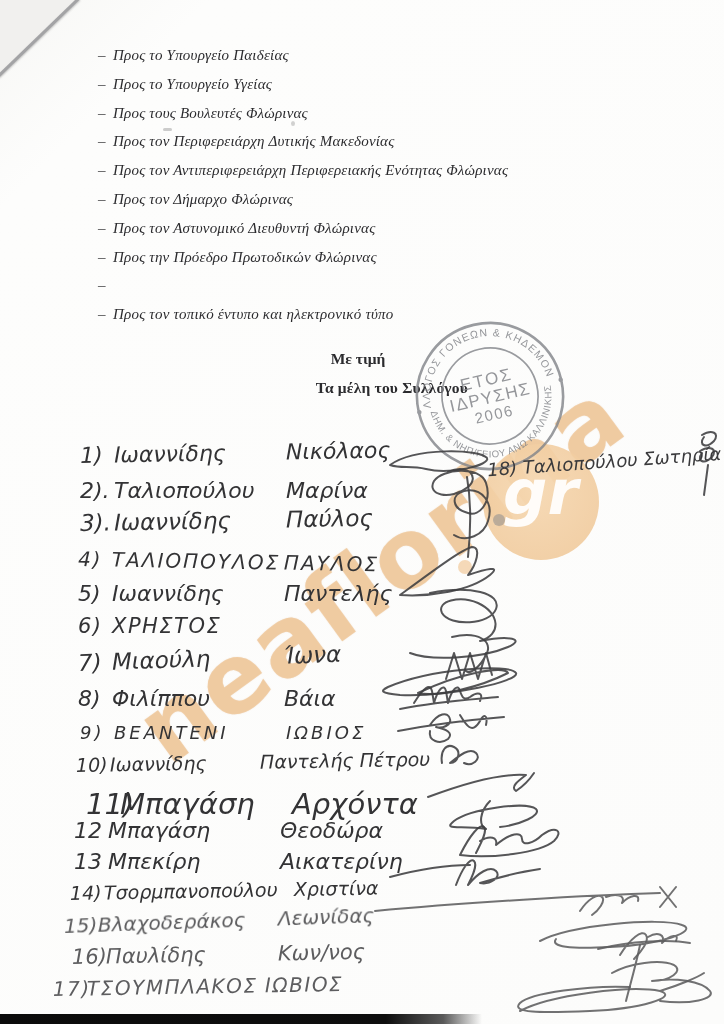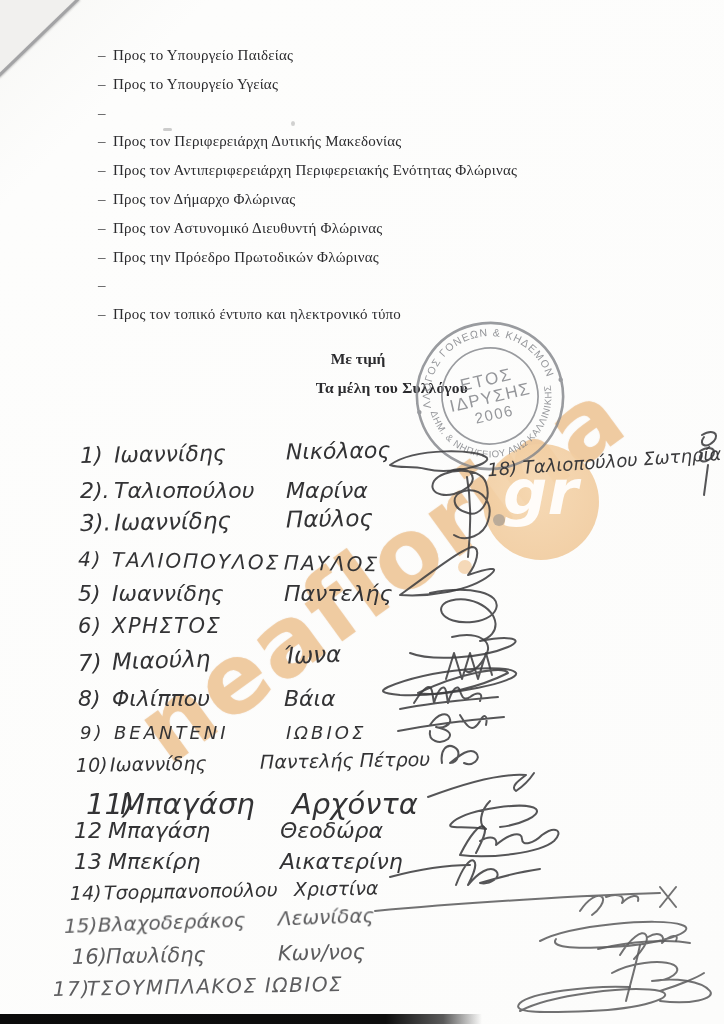--- a/index.html
+++ b/index.html
@@ -16,21 +16,21 @@
   .fold-line{position:absolute;left:-2px;top:75px;width:112px;height:3px;background:#a3a3a5;
     transform-origin:0 50%;transform:rotate(-44deg);box-shadow:0 1px 2px rgba(120,120,120,.45);}
   .bottom-bar{position:absolute;left:0;top:1014px;width:482px;height:10px;
     background:linear-gradient(to right,#0b0b0b 0%,#0e0e0e 80%,#5a5a5a 92%,rgba(90,90,90,0) 100%);}
   .speck{position:absolute;background:#9b9b9b;border-radius:50%;}
 
   
   .recipients{position:absolute;left:98px;top:47px;width:560px;}
   .recipient{display:flex;align-items:flex-start;height:28.8px;color:#2b2b2e;font-size:15px;letter-spacing:.2px;}
   .recipient .dash{width:15px;flex:none;color:#3a3a3d;}
-  .recipient .txt{filter:blur(.2px);}
+  .recipient .txt{filter:blur(.2px);font-style:italic;}
 
   
   .closing{position:absolute;left:248px;top:350px;width:220px;text-align:center;color:#2b2b2e;}
   .closing .l1{font-weight:bold;font-size:15.5px;}
   .closing .l2{font-weight:bold;font-size:15.5px;margin-top:11px;letter-spacing:.2px;text-align:right;}
 
   
   .wm-text{position:absolute;left:96px;top:520px;width:560px;z-index:1;
     transform:rotate(-36deg);transform-origin:50% 50%;
     font-family:"DejaVu Sans", sans-serif;font-weight:700;font-size:96px;letter-spacing:2px;
@@ -85,20 +85,21 @@
     <div class="recipient">
         <span class="dash">–</span>
         <span class="txt">Προς το Υπουργείο Παιδείας</span>
       </div>
     <div class="recipient">
         <span class="dash">–</span>
         <span class="txt">Προς το Υπουργείο Υγείας</span>
       </div>
     <div class="recipient">
         <span class="dash">–</span>
+        <span class="txt">Προς τους Βουλευτές Φλώρινας</span>
       </div>
     <div class="recipient">
         <span class="dash">–</span>
         <span class="txt">Προς τον Περιφερειάρχη Δυτικής Μακεδονίας</span>
       </div>
     <div class="recipient">
         <span class="dash">–</span>
         <span class="txt">Προς τον Αντιπεριφερειάρχη Περιφερειακής Ενότητας Φλώρινας</span>
       </div>
     <div class="recipient">

